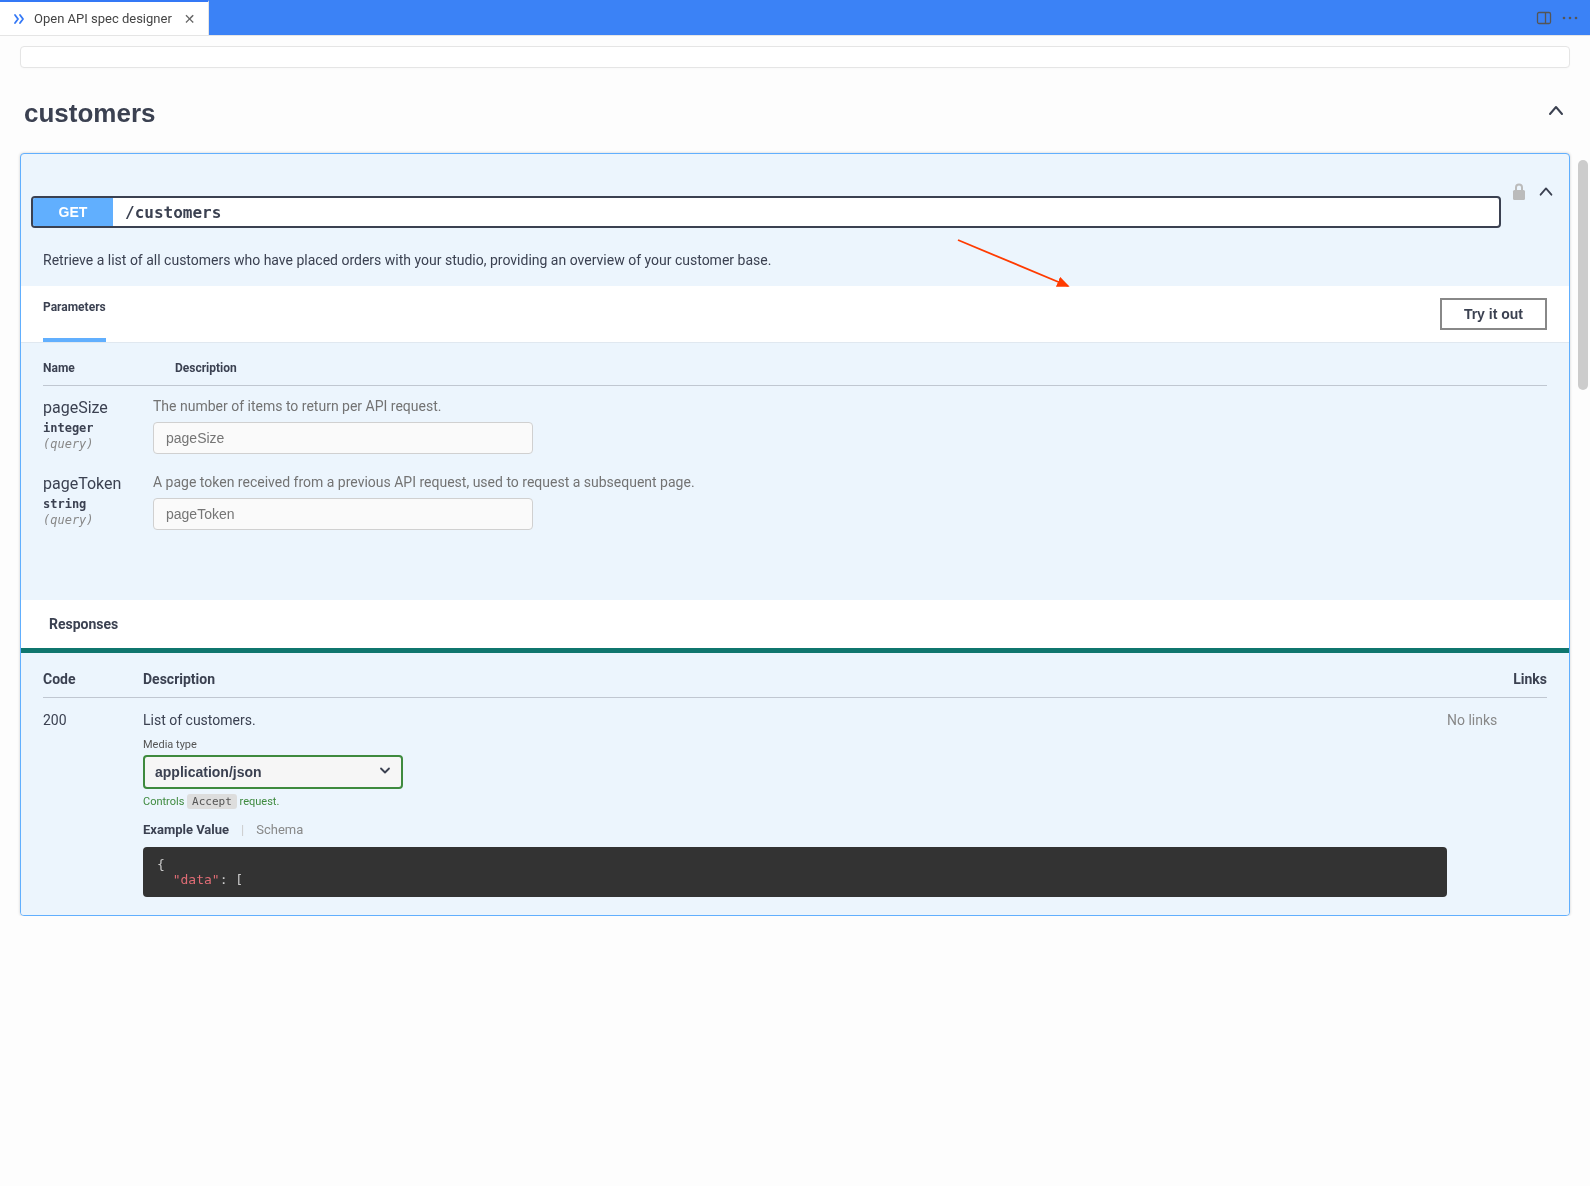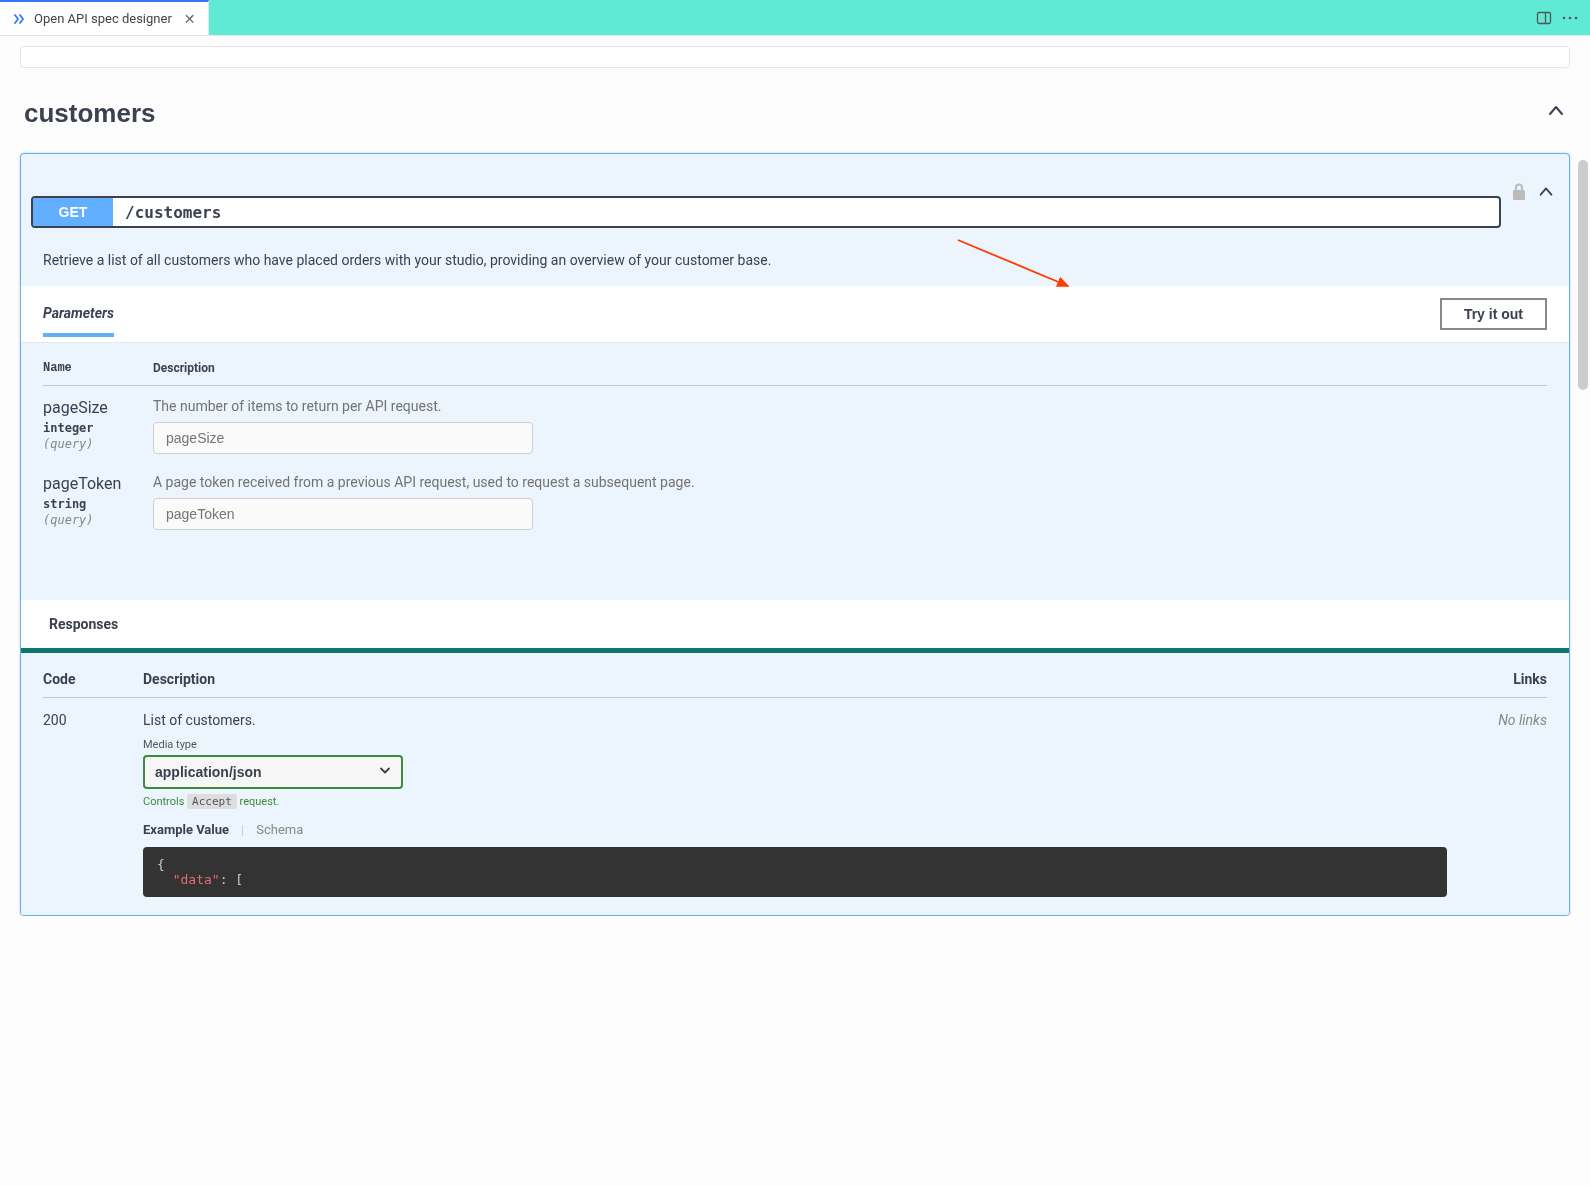--- a/index.html
+++ b/index.html
@@ -7,21 +7,21 @@
       font-family: -apple-system, BlinkMacSystemFont, "Segoe UI", Roboto, sans-serif;
       background: #fdfdfd;
       color: #3b4151;
       font-size: 14px;
     }
     .tab-bar {
       display: flex;
       align-items: center;
       height: 36px;
       border-bottom: 1px solid #e5e5e5;
-      background: #5eead4;
+      background: #3b82f6;
     }
     .tab {
       display: flex;
       align-items: center;
       gap: 8px;
       padding: 0 12px;
       height: 100%;
       background: #fff;
       border-right: 1px solid #e5e5e5;
       border-top: 2px solid #3478f6;
@@ -147,26 +147,25 @@
     .params-header {
       display: flex;
       align-items: center;
       justify-content: space-between;
       padding: 12px 22px;
       background: #fff;
       border-bottom: 1px solid #e0e8f0;
     }
     .params-tab {
       font-weight: 700;
-      font-size: 14px;
-      color: #3b4151;
-      padding-bottom: 12px;
+      font-size: 12px;
+      color: #3b4151;
+      padding-bottom: 24px;
       margin-bottom: -13px;
       border-bottom: 4px solid #61affe;
-      font-style: italic;
     }
     .try-button {
       border: 2px solid #888;
       background: #fff;
       color: #3b4151;
       font-weight: 700;
       font-size: 14px;
       padding: 6px 22px;
       border-radius: 0;
       cursor: pointer;
@@ -174,21 +173,21 @@
     .params-table {
       padding: 18px 22px 50px 22px;
       background: #ecf5fd;
     }
     .table-header {
       display: flex;
       border-bottom: 1px solid rgba(59,65,81,0.25);
       padding-bottom: 10px;
       margin-bottom: 12px;
     }
-    .col-name { width: 110px; font-weight: 700; font-size: 12px; font-family: Liberation Mono, monospace; }
+    .col-name { width: 132px; font-weight: 700; font-size: 12px; }
     .col-desc { flex: 1; font-weight: 700; font-size: 12px; }
     .param-row {
       display: flex;
       margin-bottom: 20px;
       align-items: flex-start;
     }
     .param-name-col {
       width: 110px;
       padding-right: 10px;
     }
@@ -247,21 +246,21 @@
       margin-bottom: 14px;
     }
     .resp-col-code { width: 100px; font-weight: 700; font-size: 14px; }
     .resp-col-desc { flex: 1; font-weight: 700; font-size: 14px; }
     .resp-col-links { width: 100px; font-weight: 700; font-size: 14px; text-align: right; }
     .resp-row {
       display: flex;
     }
     .resp-code { width: 100px; font-size: 14px; color: #3b4151; }
     .resp-desc-col { flex: 1; }
-    .resp-links { width: 100px; text-align: right; font-style: italic; color: #888; font-size: 14px; }
+    .resp-links { width: 100px; color: #888; font-size: 14px; }
     .resp-desc-text { font-size: 14px; margin-bottom: 10px; }
     .media-label { font-size: 11px; color: #555; margin-bottom: 4px; }
     .media-select {
       border: 2px solid #3e8a3e;
       border-radius: 4px;
       padding: 7px 36px 7px 10px;
       font-size: 14px;
       font-weight: 700;
       color: #3b4151;
       background: #f6f6f6;

